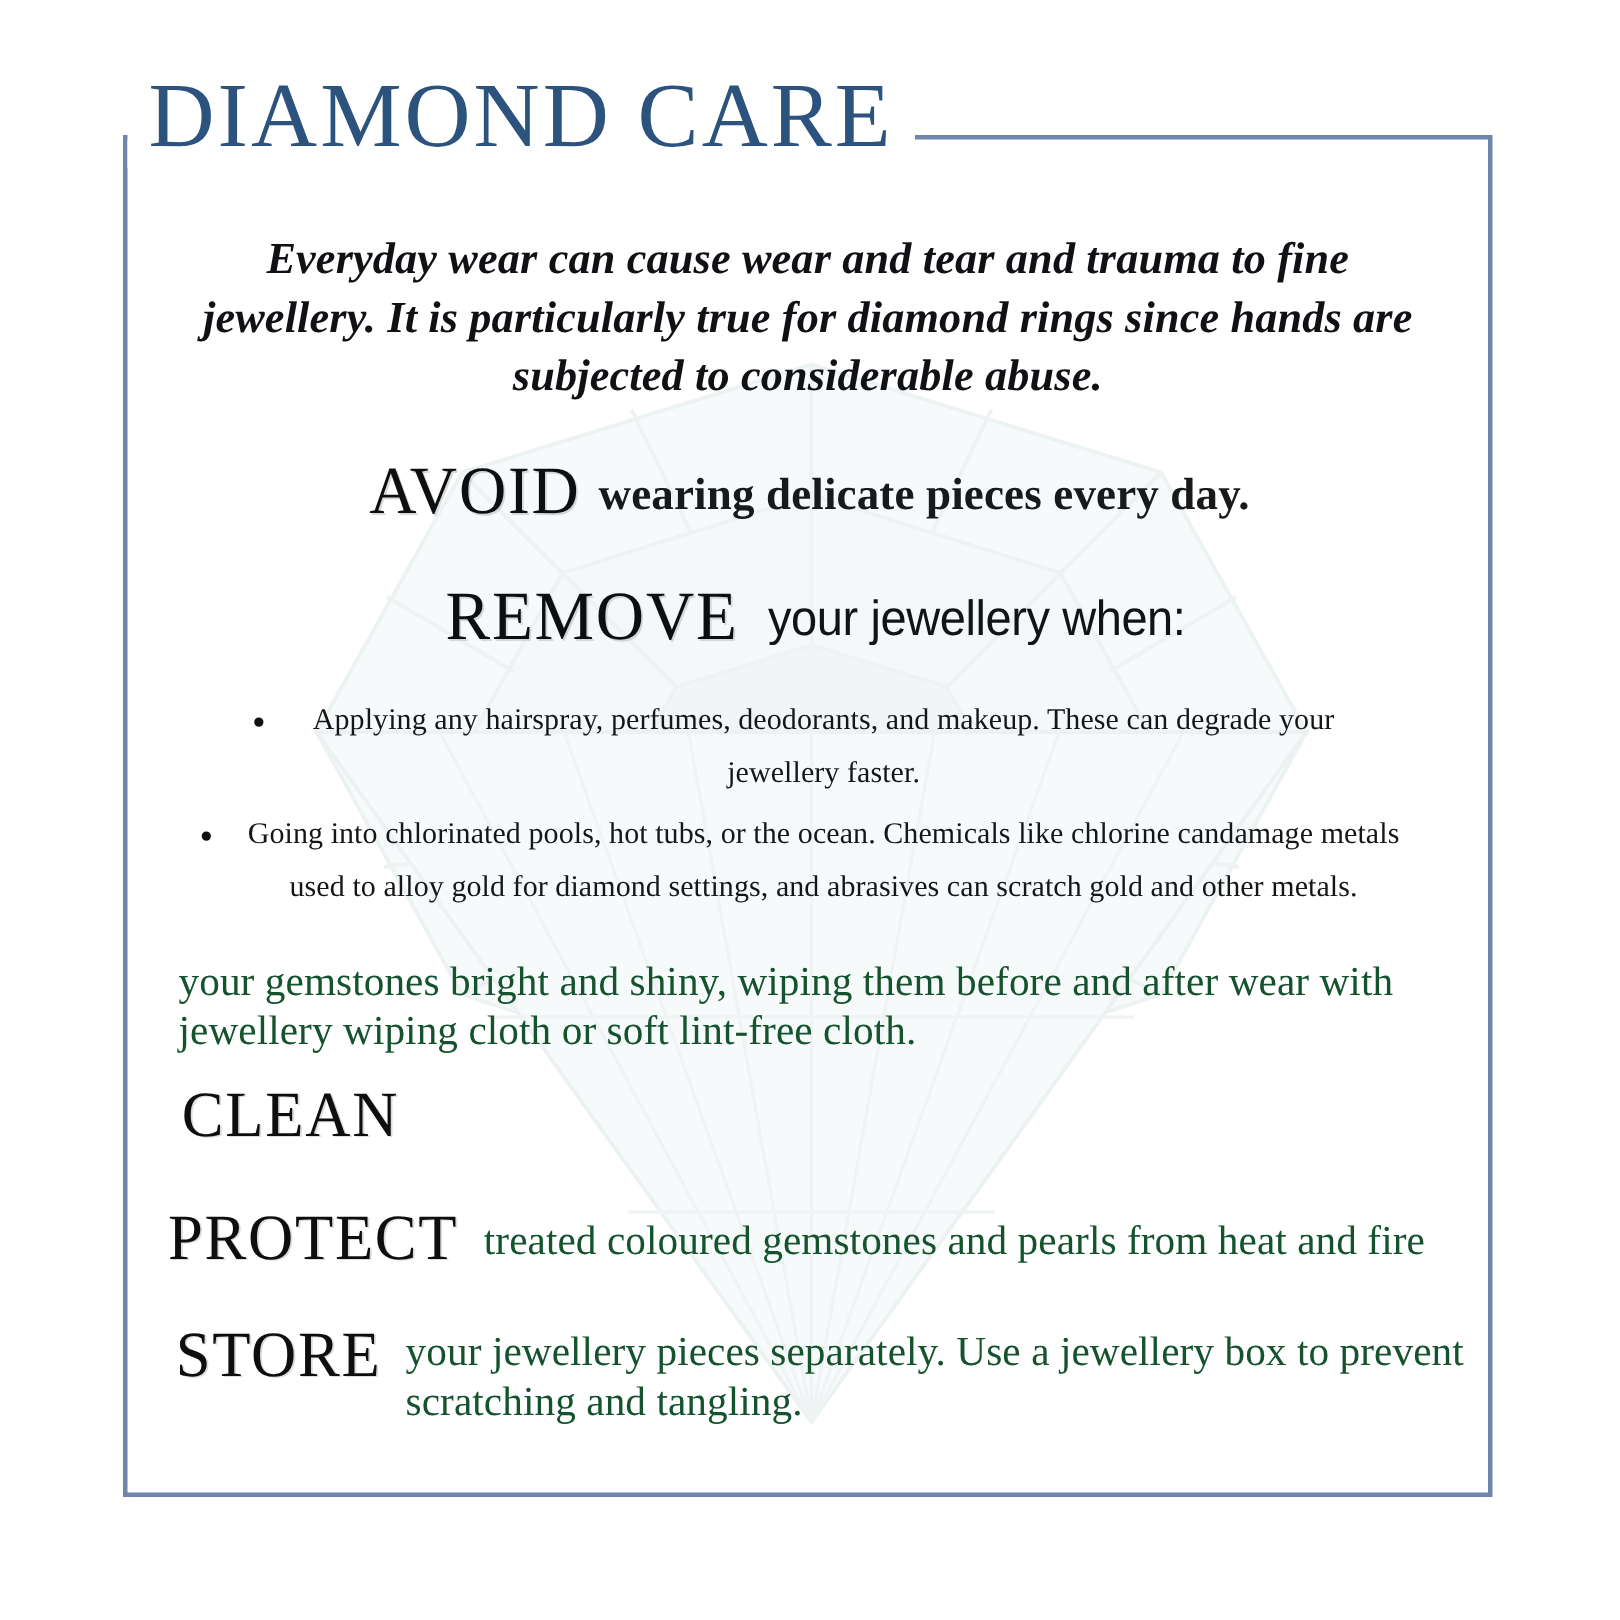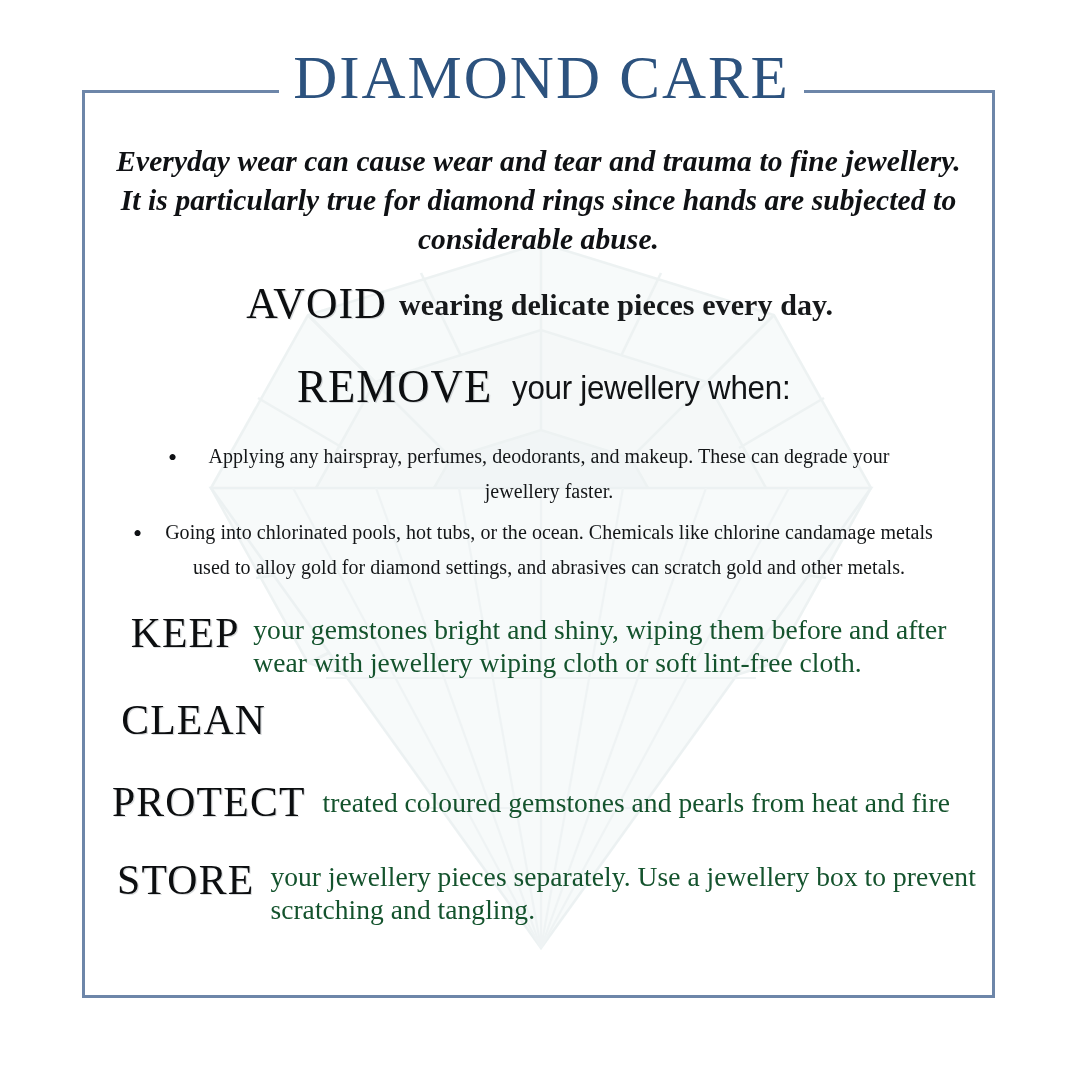--- a/index.html
+++ b/index.html
@@ -48,39 +48,39 @@
     padding: 0;
     color: #17191b;
   }
 
   
   #title-wrap {
     position: absolute;
     left: 0;
     top: -49px;
     width: 913px;
-    text-align: center;
+    text-align: left;
     z-index: 5;
     pointer-events: none;
   }
   #title {
     display: inline-block;
     background: #ffffff;
     padding: 0 14px;
     font-family: "Liberation Serif", "DejaVu Serif", serif;
     font-size: 61px;
     line-height: 68px;
     letter-spacing: 2.0px;
     color: #2c527e;
     white-space: nowrap;
   }
 
   
   #intro {
-    margin: 0;
+    margin: 12px;
     padding: 49px 23px 0 23px;
     text-align: center;
     font-style: italic;
     font-weight: bold;
     font-size: 29.5px;
     line-height: 39px;
     letter-spacing: 0.1px;
     color: #0f1114;
     font-family: "Liberation Serif", "DejaVu Serif", serif;
   }
@@ -278,23 +278,20 @@
         <span class="bullet-dot">•</span>
         <span class="bullet-text">Applying any hairspray, perfumes, deodorants, and makeup. These can degrade your jewellery faster.</span>
       </div>
       <div class="bullet-row b2">
         <span class="bullet-dot">•</span>
         <span class="bullet-text">Going into chlorinated pools, hot tubs, or the ocean. Chemicals like chlorine candamage metals used to alloy gold for diamond settings, and abrasives can scratch gold and other metals.</span>
       </div>
     </div>
 
     <div class="kw-row" id="row-keep">
-      <div class="kwcell">
-        <span class="kw">KEEP</span>
-      </div>
       <div class="bodycell">your gemstones bright and shiny, wiping them before and after wear with jewellery wiping cloth or soft lint-free cloth.</div>
     </div>
 
     <div class="kw-row" id="row-clean">
       <div class="kwcell">
         <span class="kw">CLEAN</span>
       </div>
     </div>
 
 

